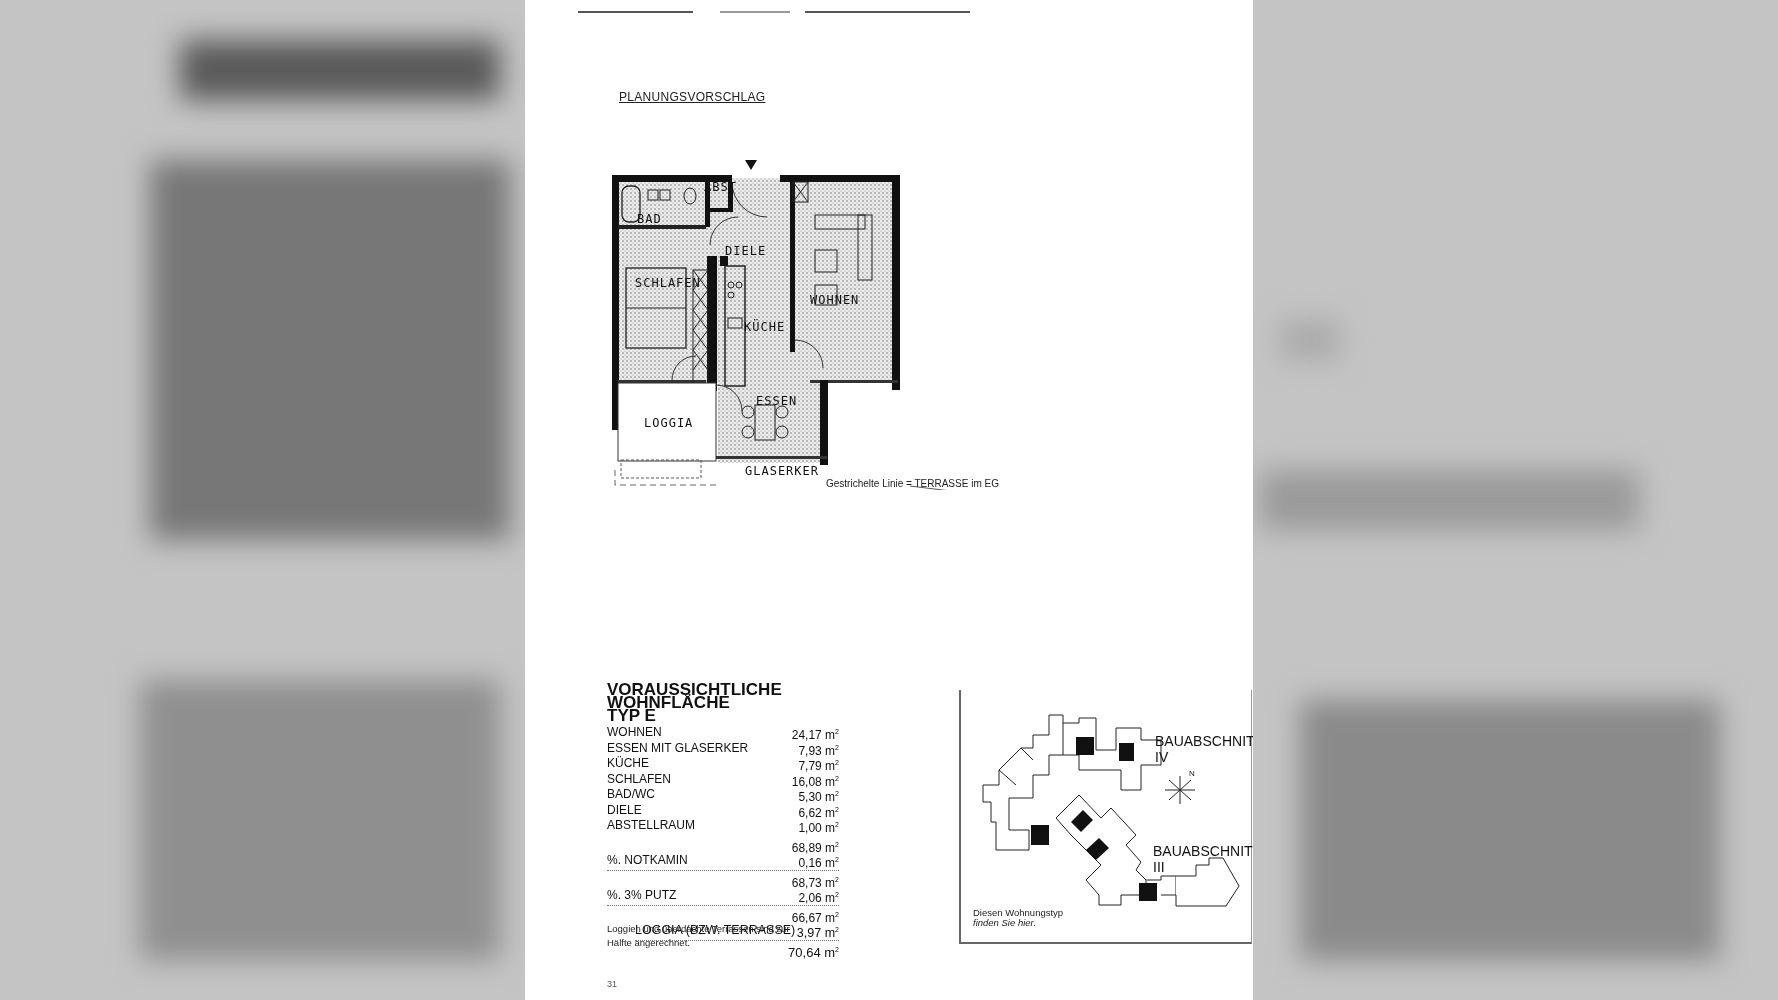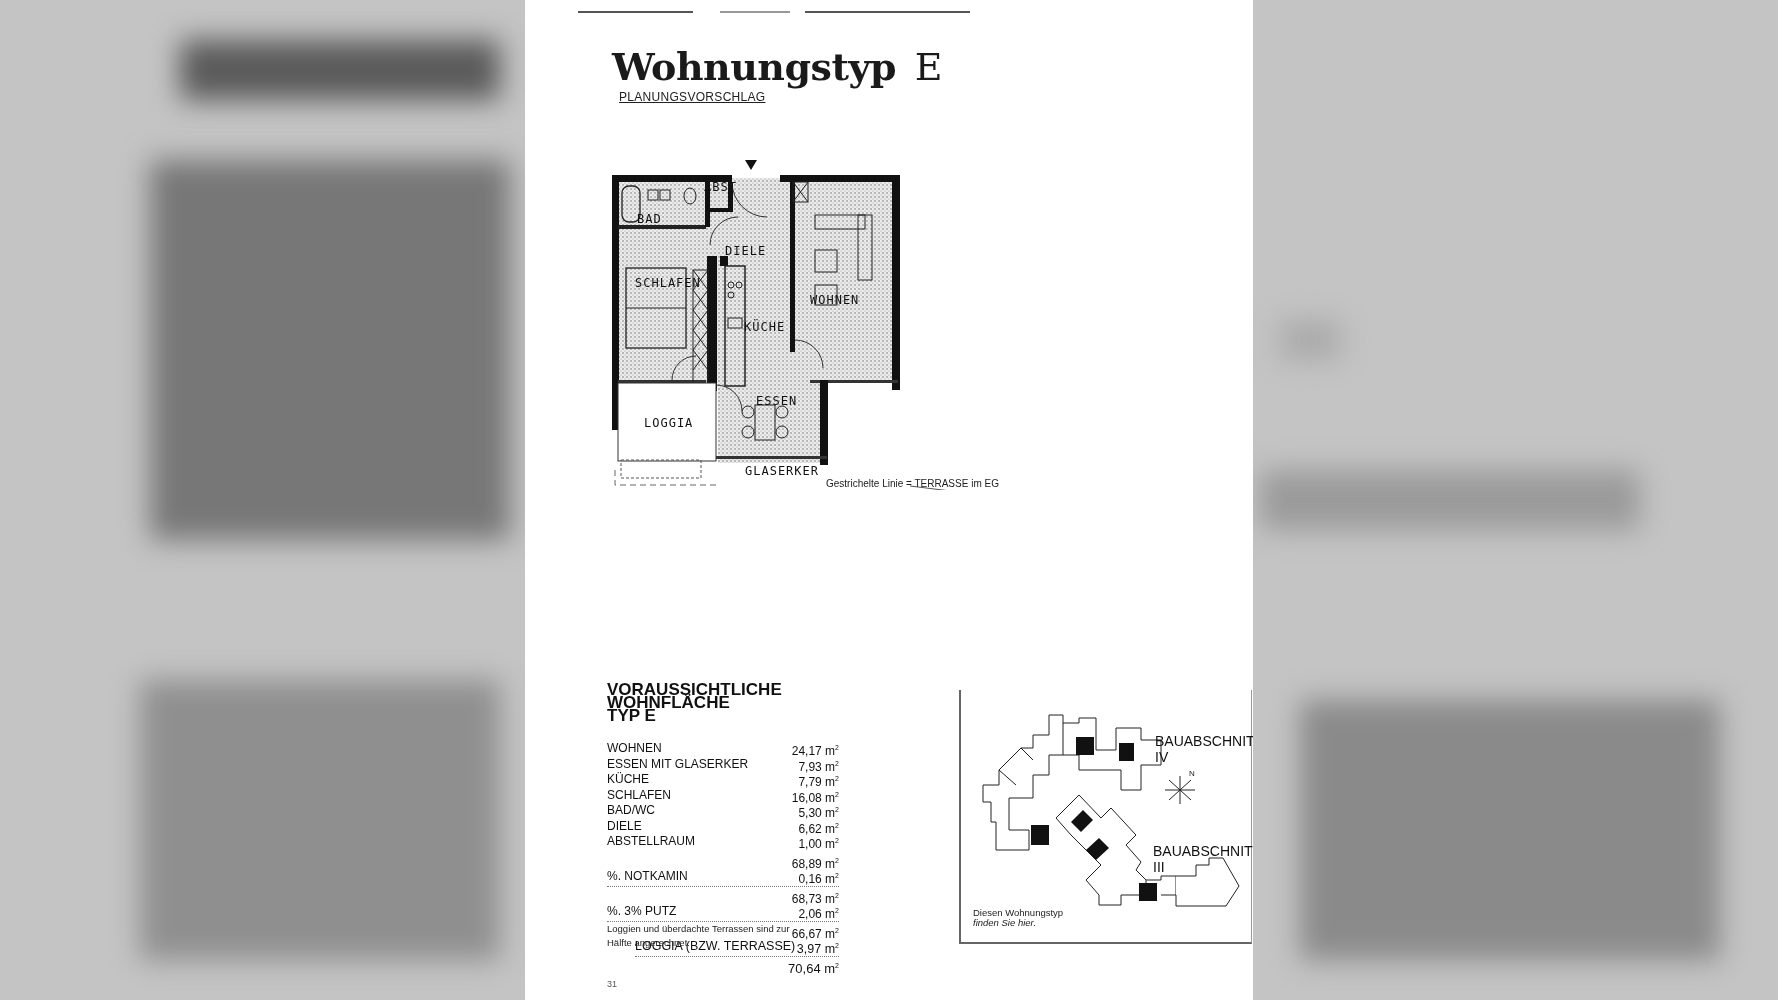--- a/index.html
+++ b/index.html
@@ -39,24 +39,20 @@
   <div class="blur" style="left:140px;top:680px;width:360px;height:280px;background:#8f8f8f;"></div>
   <div class="blur" style="left:1300px;top:700px;width:420px;height:260px;background:#8a8a8a;"></div>
   <div class="blur" style="left:1280px;top:320px;width:60px;height:40px;background:#aaa;"></div>
 </div>
 
 <div class="page">
   <div class="topline" style="left:53px;width:115px;"></div>
   <div class="topline" style="left:195px;width:70px;background:#999;"></div>
   <div class="topline" style="left:280px;width:165px;"></div>
 
-  <div class="title">
-    <span>Wohnungstyp</span>
-    <span style="font-weight:normal;margin-left:6px;">E</span>
-  </div>
   <div class="subtitle">PLANUNGSVORSCHLAG</div>
 
   <div class="plan">
     <svg width="370" height="330" viewBox="0 0 370 330">
       <defs>
         <pattern id="stip" width="4" height="4" patternUnits="userSpaceOnUse">
           <rect width="4" height="4" fill="#ececec"></rect>
           <circle cx="1" cy="1" r="0.8" fill="#777"></circle>
           <circle cx="3" cy="3" r="0.6" fill="#999"></circle>
         </pattern>
@@ -137,21 +133,21 @@
     <div class="room-label" style="left:200px;top:133px;">WOHNEN</div>
     <div class="room-label" style="left:134px;top:160px;">KÜCHE</div>
     <div class="room-label" style="left:146px;top:234px;">ESSEN</div>
     <div class="room-label" style="left:34px;top:256px;">LOGGIA</div>
     <div class="room-label" style="left:135px;top:304px;">GLASERKER</div>
   </div>
   <div class="legend-note">Gestrichelte Linie = TERRASSE im EG</div>
 
   <div class="area">
     <div class="hdr">VORAUSSICHTLICHE WOHNFLÄCHE</div>
-    <div class="hdr" style="margin-bottom:20px;">TYP E</div>
+    <div class="hdr" style="margin-bottom:4px;">TYP E</div>
     <div class="row">
         <span>WOHNEN</span>
         <span class="val"><span>24,17</span> m<sup>2</sup></span>
       </div>
     <div class="row">
         <span>ESSEN MIT GLASERKER</span>
         <span class="val"><span>7,93</span> m<sup>2</sup></span>
       </div>
     <div class="row">
         <span>KÜCHE</span>

